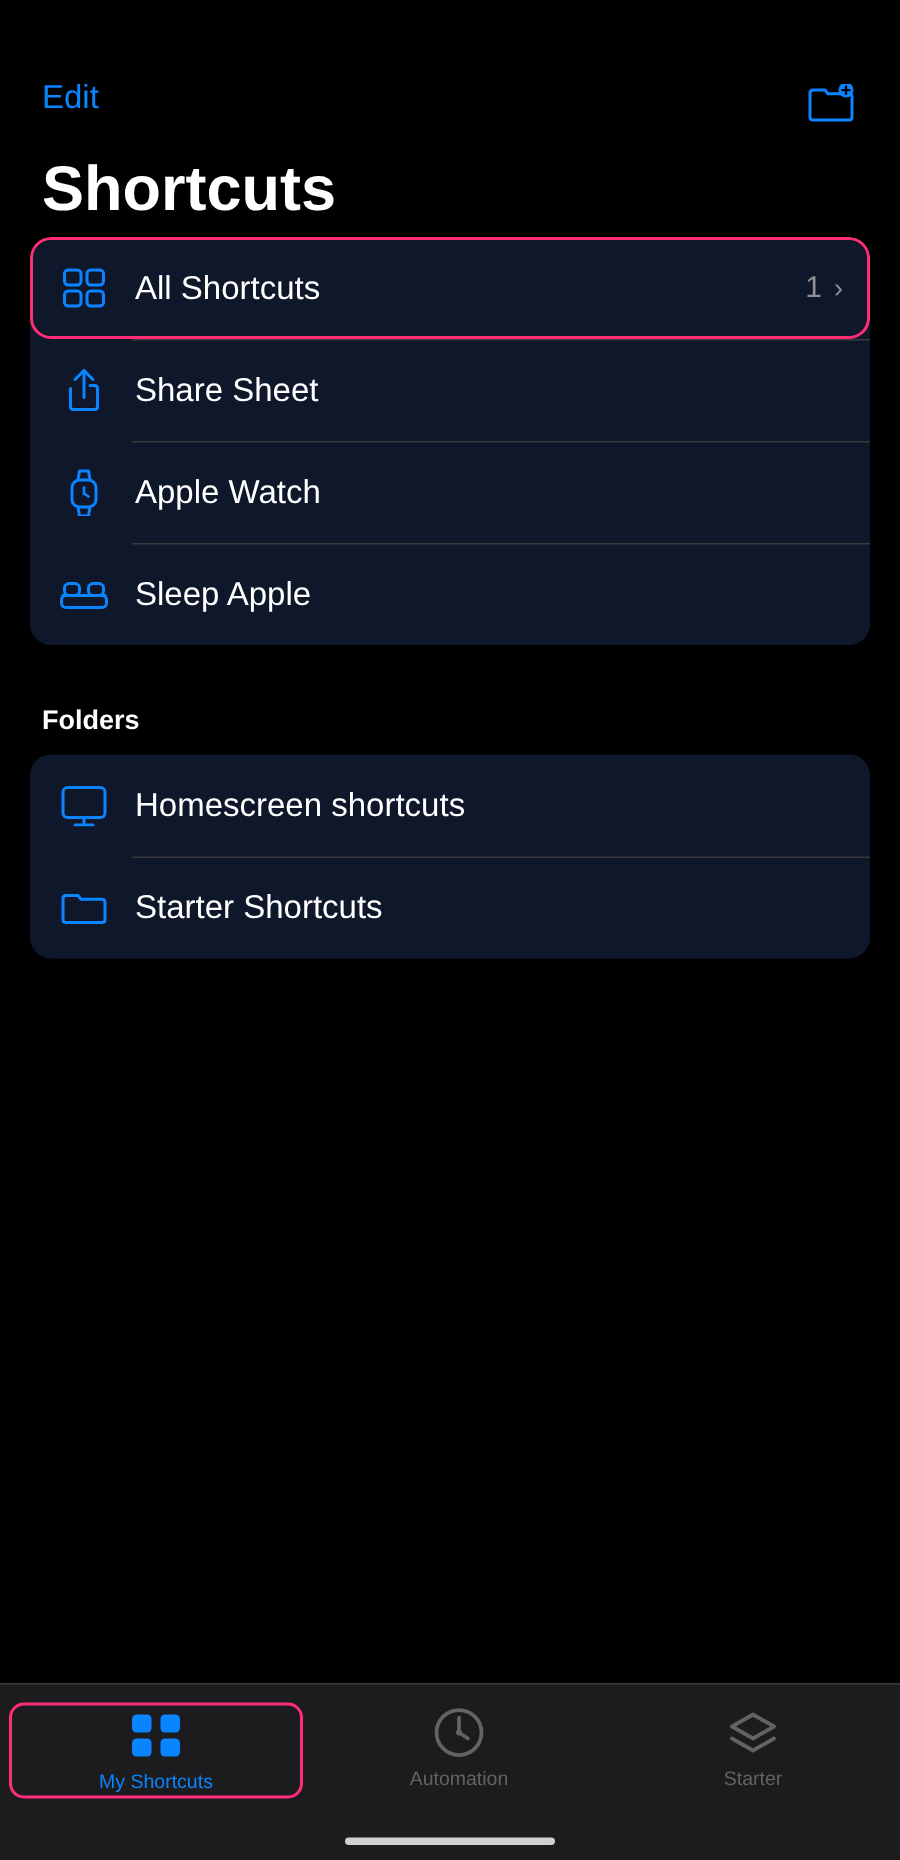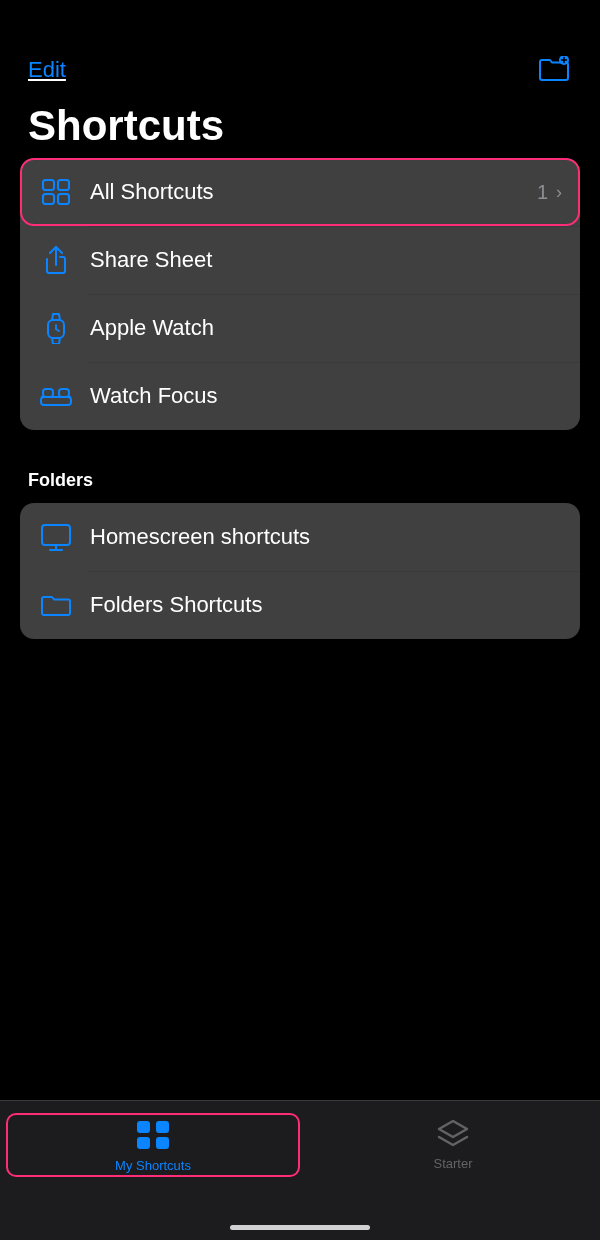--- a/index.html
+++ b/index.html
@@ -11,23 +11,22 @@
       font-family: -apple-system, 'SF Pro Display', 'Helvetica Neue', sans-serif;
       color: #fff;
       overflow: hidden;
       position: relative;
     }
 
     
     .header {
       display: flex;
       justify-content: space-between;
-      align-items: center;
+      align-items: flex-start;
       padding: 52px 28px 8px 28px;
-      text-decoration: underline;
     }
 
     .edit-btn {
       color: #0a84ff;
       font-size: 22px;
       font-weight: 400;
       background: none;
       border: none;
       cursor: pointer;
     }
@@ -43,21 +42,21 @@
     
     .page-title {
       padding: 6px 28px 8px 28px;
       font-size: 42px;
       font-weight: 700;
       color: #fff;
     }
 
     
     .list-card {
-      background: #404040;
+      background: #0f172a;
       border-radius: 14px;
       margin: 0 20px 32px 20px;
       overflow: hidden;
     }
 
     .list-item {
       display: flex;
       align-items: center;
       padding: 16px 18px;
       position: relative;
@@ -118,21 +117,21 @@
       font-weight: 700;
       color: #fff;
     }
 
     
     .tab-bar {
       position: absolute;
       bottom: 0;
       left: 0;
       right: 0;
-      height: 140px;
+      height: 118px;
       background: #1c1c1e;
       border-top: 0.5px solid #3a3a3c;
       display: flex;
       align-items: flex-start;
       padding-top: 10px;
     }
 
     .tab-item {
       flex: 1;
       display: flex;
@@ -254,21 +253,21 @@
   <div class="list-item">
     <div class="item-icon">
       <svg width="34" height="22" viewBox="0 0 34 22" fill="none">
 
         <rect x="2" y="12" width="30" height="8" rx="3" stroke="#0a84ff" stroke-width="2" fill="none"></rect>
         <rect x="4" y="4" width="10" height="8" rx="3" stroke="#0a84ff" stroke-width="2" fill="none"></rect>
         <rect x="20" y="4" width="10" height="8" rx="3" stroke="#0a84ff" stroke-width="2" fill="none"></rect>
         <line x1="2" y1="12" x2="32" y2="12" stroke="#0a84ff" stroke-width="2"></line>
       </svg>
     </div>
-    <span class="item-label">Watch Focus</span>
+    <span class="item-label">Sleep Apple</span>
   </div>
 
 </div>
 
 <div class="section-header">Folders</div>
 
 <div class="list-card">
 
   <div class="list-item">
     <div class="item-icon">
@@ -280,40 +279,51 @@
     </div>
     <span class="item-label">Homescreen shortcuts</span>
   </div>
 
   <div class="list-item">
     <div class="item-icon">
       <svg width="32" height="28" viewBox="0 0 32 28" fill="none">
         <path d="M2 8 Q2 6 4 6 L12 6 L14 8.5 L28 8.5 Q30 8.5 30 10.5 L30 22 Q30 24 28 24 L4 24 Q2 24 2 22 Z" stroke="#0a84ff" stroke-width="2" fill="none" stroke-linejoin="round"></path>
       </svg>
     </div>
-    <span class="item-label">Folders Shortcuts</span>
+    <span class="item-label">Starter Shortcuts</span>
   </div>
 
 
 </div>
 
 <div class="tab-bar">
 
   <div class="tab-item active">
     <div class="tab-icon">
       <svg width="36" height="32" viewBox="0 0 36 32" fill="none">
         <rect x="2" y="2" width="13" height="12" rx="3" fill="#0a84ff"></rect>
         <rect x="21" y="2" width="13" height="12" rx="3" fill="#0a84ff"></rect>
         <rect x="2" y="18" width="13" height="12" rx="3" fill="#0a84ff"></rect>
         <rect x="21" y="18" width="13" height="12" rx="3" fill="#0a84ff"></rect>
       </svg>
     </div>
     <span class="tab-label">My Shortcuts</span>
   </div>
 
+  <div class="tab-item">
+    <div class="tab-icon">
+      <svg width="36" height="36" viewBox="0 0 36 36" fill="none">
+        <circle cx="18" cy="18" r="15" stroke="#636366" stroke-width="2.5" fill="none"></circle>
+        <line x1="18" y1="8" x2="18" y2="18" stroke="#636366" stroke-width="2.5" stroke-linecap="round"></line>
+        <line x1="18" y1="18" x2="24" y2="22" stroke="#636366" stroke-width="2.5" stroke-linecap="round"></line>
+        <circle cx="18" cy="18" r="2" fill="#636366"></circle>
+      </svg>
+    </div>
+    <span class="tab-label">Automation</span>
+  </div>
 
   <div class="tab-item">
     <div class="tab-icon">
       <svg width="36" height="36" viewBox="0 0 36 36" fill="none">
         <path d="M4 14 L18 6 L32 14 L18 22 Z" stroke="#636366" stroke-width="2.5" fill="none" stroke-linejoin="round"></path>
         <path d="M4 22 L18 30 L32 22" stroke="#636366" stroke-width="2.5" fill="none" stroke-linecap="round" stroke-linejoin="round"></path>
       </svg>
     </div>
     <span class="tab-label">Starter</span>
   </div>

